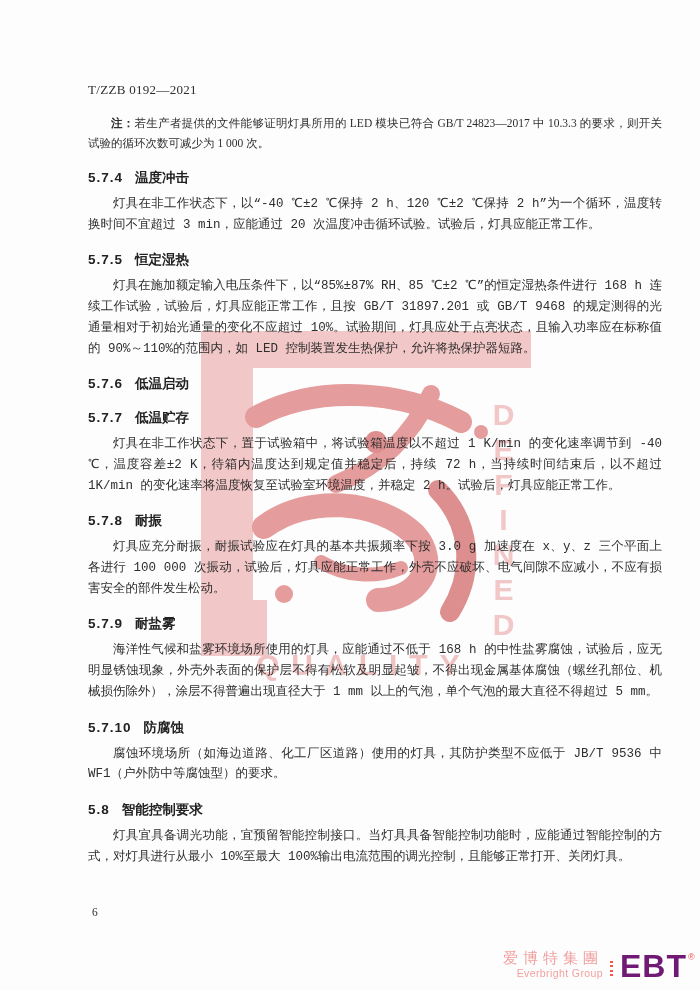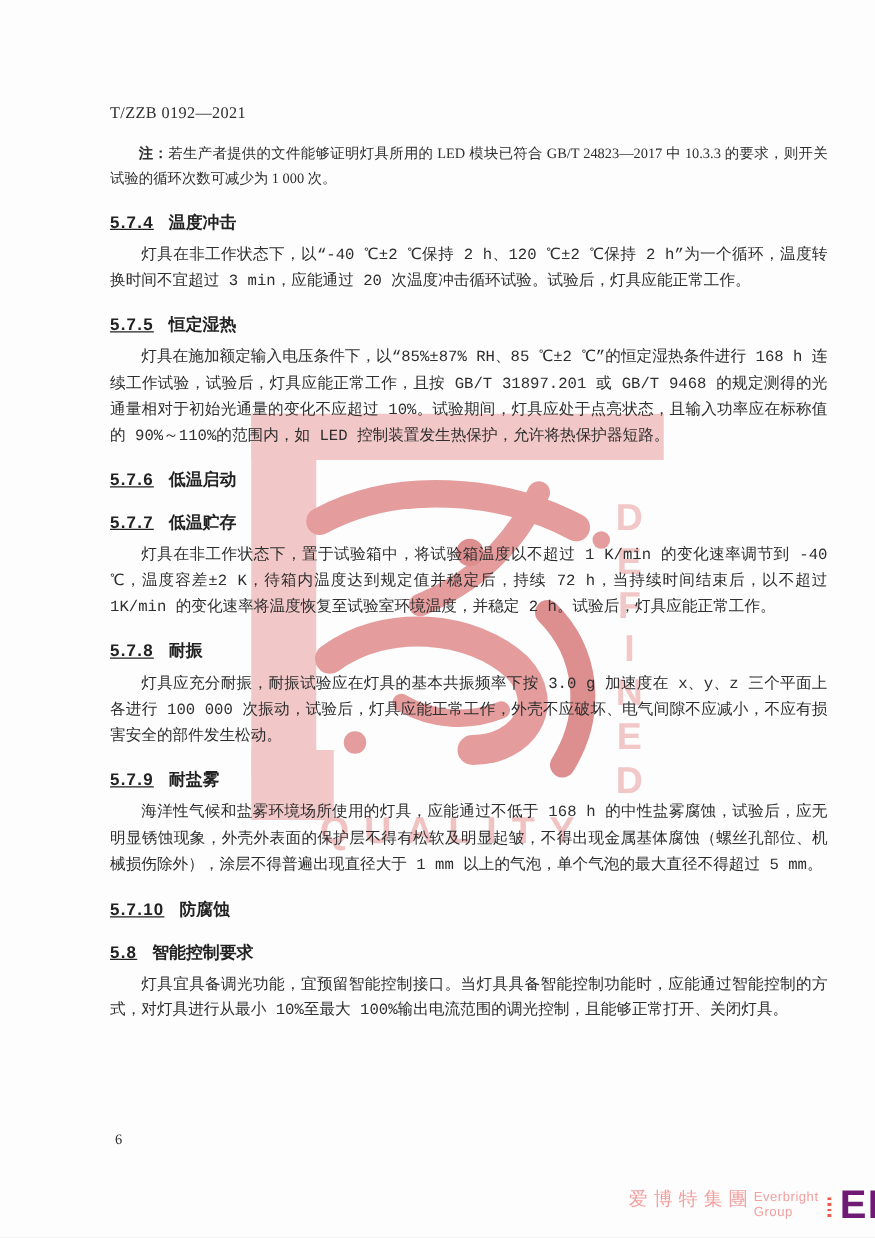--- a/index.html
+++ b/index.html
@@ -34,29 +34,29 @@
   .wm-svg{position:absolute;left:226px;top:372px;}
   
   .content{position:relative;z-index:1;padding:82px 38px 0 88px;box-sizing:border-box;height:100%;}
   .doc-header{font-size:13px;letter-spacing:.3px;}
   .note{margin:15px 0 0;font-size:11.5px;line-height:20px;text-align:justify;text-indent:2em;}
   .note b{font-family:"Liberation Sans","DejaVu Sans",sans-serif;font-weight:700;}
   .sec-h{
     margin:16px 0 0;font-size:13.5px;line-height:18px;
     font-family:"Liberation Sans","DejaVu Sans",sans-serif;font-weight:700;color:#222;
   }
-  .sec-h .num{margin-right:12px;letter-spacing:1px;text-decoration:underline;}
+  .sec-h .num{margin-right:12px;letter-spacing:1px;}
   .sec-p{margin:7px 0 0;font-size:12.5px;line-height:20.7px;text-align:justify;text-indent:2em;font-family:Liberation Mono, monospace;}
   .page-number{position:absolute;left:92px;top:906px;font-size:11.5px;z-index:1;}
   
   .footer-logo{
     position:absolute;left:503px;top:950px;z-index:1;
     display:flex;align-items:flex-end;gap:7px;
   }
-  .logo-text-col{display:flex;flex-direction:row;align-items:flex-start;}
+  .logo-text-col{display:flex;flex-direction:column;align-items:flex-end;}
   .logo-cn{font-size:15px;letter-spacing:5px;color:#f29f9f;line-height:17px;white-space:nowrap;}
   .logo-en{font-size:10.5px;color:#f29f9f;letter-spacing:.4px;line-height:12px;
            font-family:"Liberation Sans","DejaVu Sans",sans-serif;}
   .logo-dots{width:3px;height:17px;margin-bottom:1px;
     background:repeating-linear-gradient(#f0564a 0 2px,transparent 2px 4.5px);}
   .logo-abbr-wrap{display:flex;align-items:flex-start;line-height:1;}
   .logo-abbr{
     font-family:"Liberation Sans","DejaVu Sans",sans-serif;
     font-size:32px;font-weight:900;color:#701a75;
     letter-spacing:1px;line-height:26px;
@@ -121,20 +121,21 @@
       <p class="sec-p">灯具应充分耐振，耐振试验应在灯具的基本共振频率下按 3.0 g 加速度在 x、y、z 三个平面上各进行 100 000 次振动，试验后，灯具应能正常工作，外壳不应破坏、电气间隙不应减小，不应有损害安全的部件发生松动。</p>
     </section>
 
     <section>
       <h3 class="sec-h"><span class="num">5.7.9</span><span>耐盐雾</span></h3>
       <p class="sec-p">海洋性气候和盐雾环境场所使用的灯具，应能通过不低于 168 h 的中性盐雾腐蚀，试验后，应无明显锈蚀现象，外壳外表面的保护层不得有松软及明显起皱，不得出现金属基体腐蚀（螺丝孔部位、机械损伤除外），涂层不得普遍出现直径大于 1 mm 以上的气泡，单个气泡的最大直径不得超过 5 mm。</p>
     </section>
 
     <section>
       <h3 class="sec-h"><span class="num">5.7.10</span><span>防腐蚀</span></h3>
+      <p class="sec-p">腐蚀环境场所（如海边道路、化工厂区道路）使用的灯具，其防护类型不应低于 JB/T 9536 中 WF1（户外防中等腐蚀型）的要求。</p>
     </section>
 
     <section>
       <h3 class="sec-h"><span class="num">5.8</span><span>智能控制要求</span></h3>
       <p class="sec-p">灯具宜具备调光功能，宜预留智能控制接口。当灯具具备智能控制功能时，应能通过智能控制的方式，对灯具进行从最小 10%至最大 100%输出电流范围的调光控制，且能够正常打开、关闭灯具。</p>
     </section>
 
   </div>
 
   <div class="page-number">6</div>

